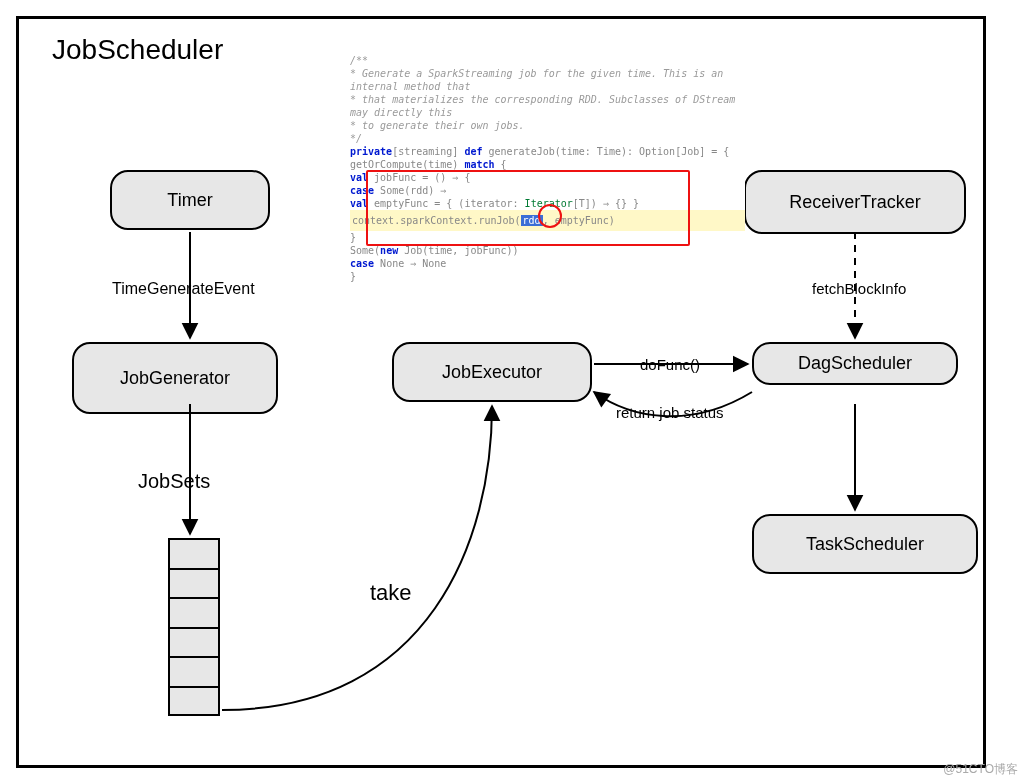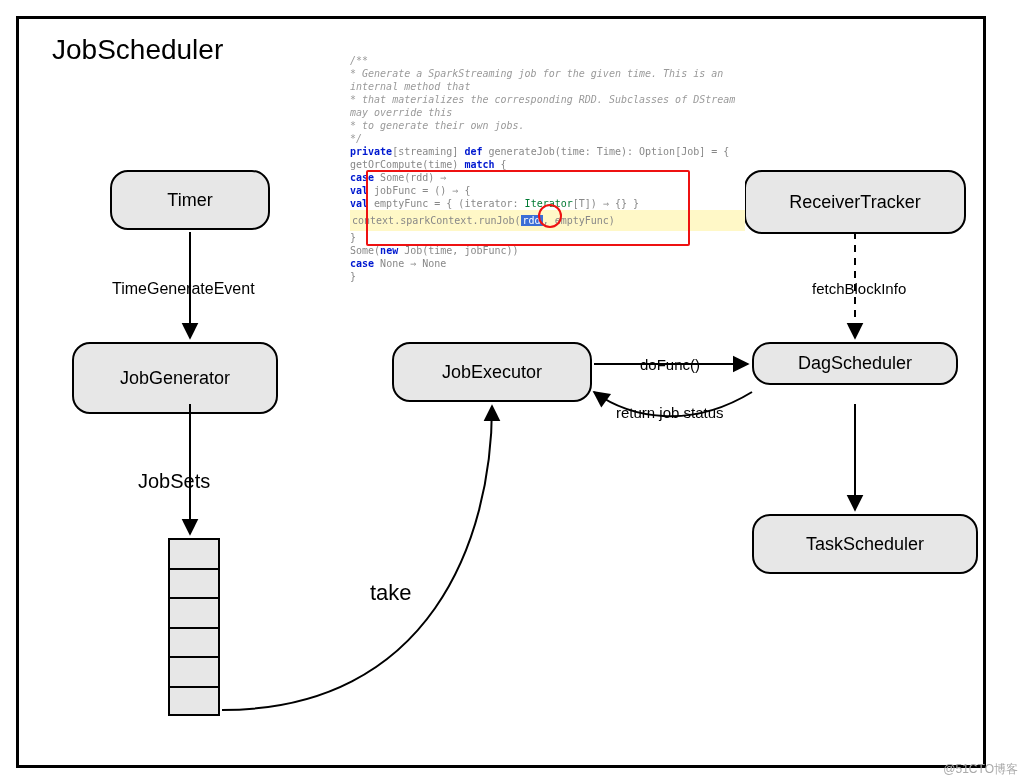--- a/index.html
+++ b/index.html
@@ -82,27 +82,27 @@
     <path d="M752,392 C690,430 630,418 594,392" fill="none" stroke="#000" stroke-width="2" marker-end="url(#ah)"></path>
 
     <line x1="855" y1="232" x2="855" y2="338" stroke="#000" stroke-width="2" stroke-dasharray="7,6" marker-end="url(#ah)"></line>
 
     <line x1="855" y1="404" x2="855" y2="510" stroke="#000" stroke-width="2" marker-end="url(#ah)"></line>
   </svg>
 
   <div class="snippet">
     <div class="cm">/**</div>
     <div class="cm"> * Generate a SparkStreaming job for the given time. This is an internal method that</div>
-    <div class="cm"> * that materializes the corresponding RDD. Subclasses of DStream may override this</div>
+    <div class="cm"> * that materializes the corresponding RDD. Subclasses of DStream may directly this</div>
     <div class="cm"> * to generate their own jobs.</div>
     <div class="cm"> */</div>
     <div><span class="kw">private</span><span>[streaming] </span><span class="kw">def</span><span> generateJob(time: Time): Option[Job] = {</span></div>
     <div><span>  getOrCompute(time) </span><span class="kw">match</span><span> {</span></div>
+    <div><span class="kw">      val</span><span> jobFunc = () ⇒ {</span></div>
     <div><span class="kw">    case</span><span> Some(rdd) ⇒</span></div>
-    <div><span class="kw">      val</span><span> jobFunc = () ⇒ {</span></div>
     <div><span class="kw">        val</span><span> emptyFunc = { (iterator: </span><span class="ty">Iterator</span><span>[T]) ⇒ {} }</span></div>
     <div class="hl"><span>        context.sparkContext.runJob(</span><span style="background:#3b6fd6;color:#fff;padding:0 2px">rdd</span><span>, emptyFunc)</span></div>
     <div>      }</div>
     <div><span>      Some(</span><span class="kw">new</span><span> Job(time, jobFunc))</span></div>
     <div><span class="kw">    case</span><span> None ⇒ None</span></div>
     <div>}</div>
     <div class="bo"></div>
     <div class="circ"></div>
   </div>
 

